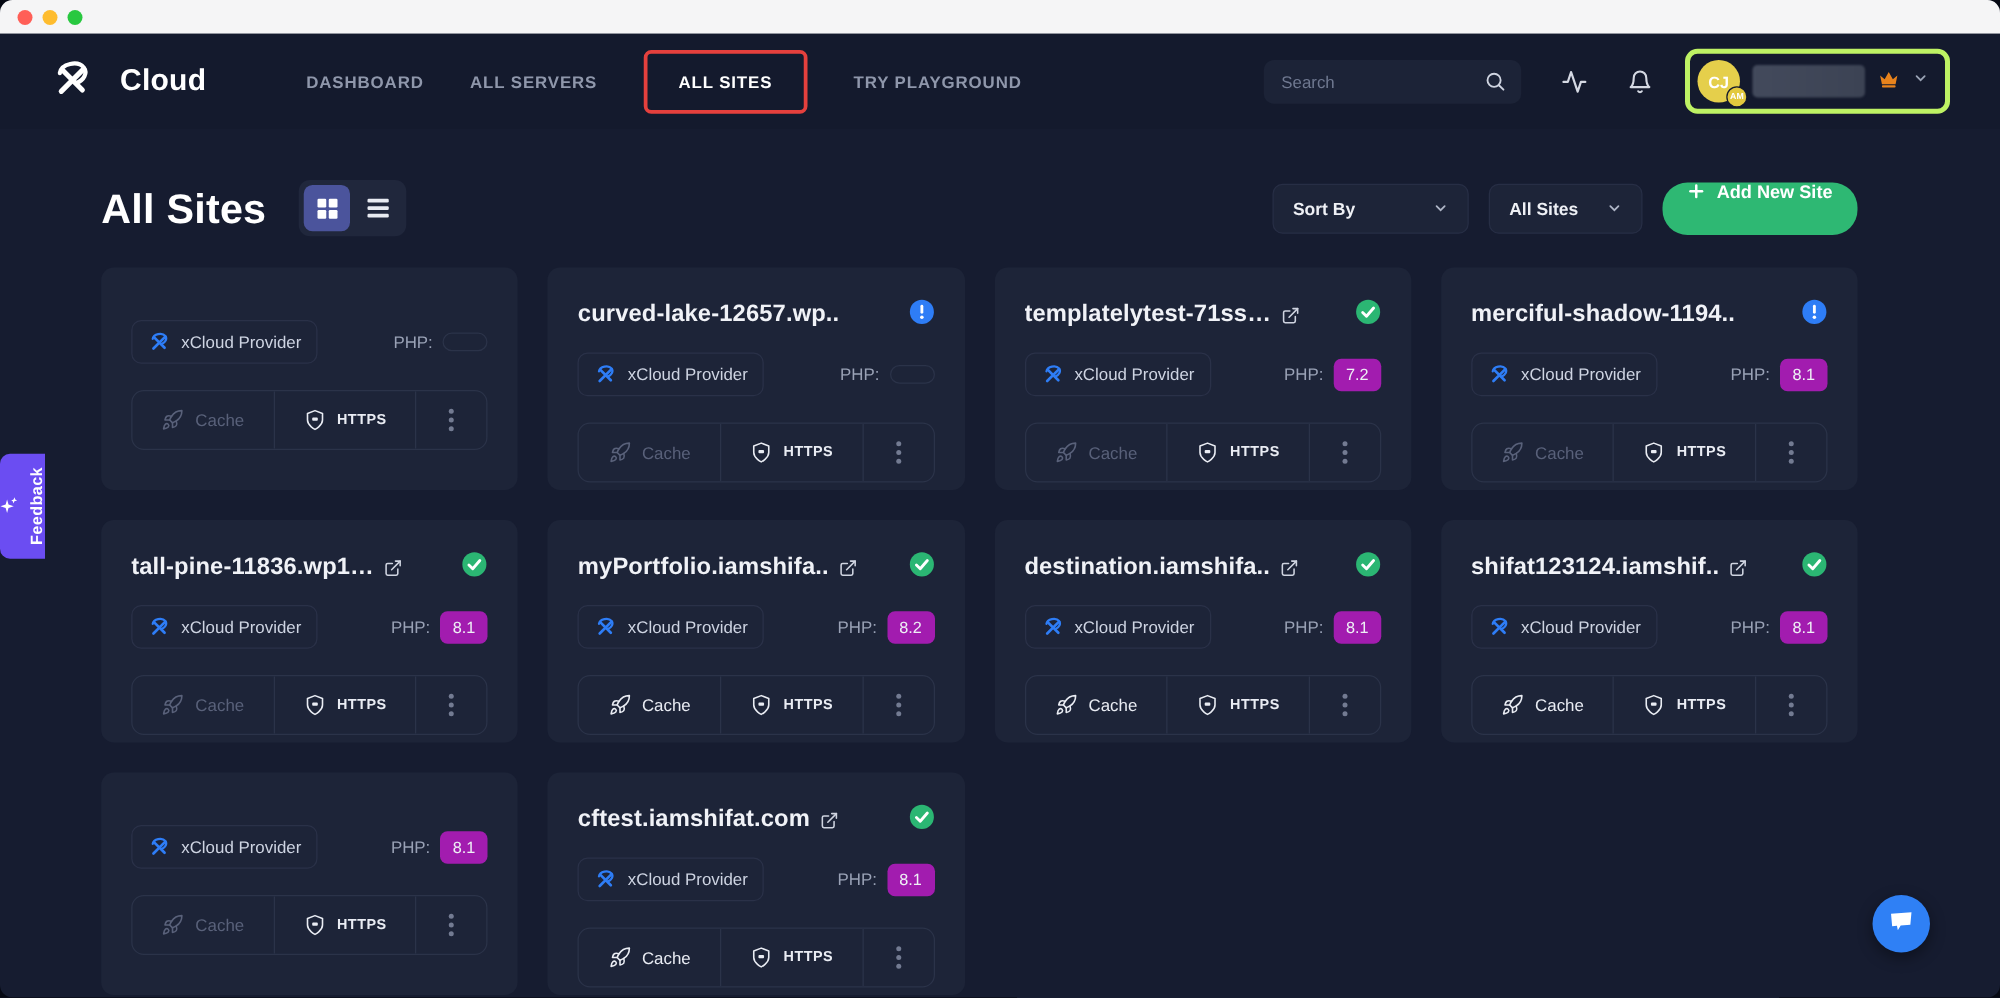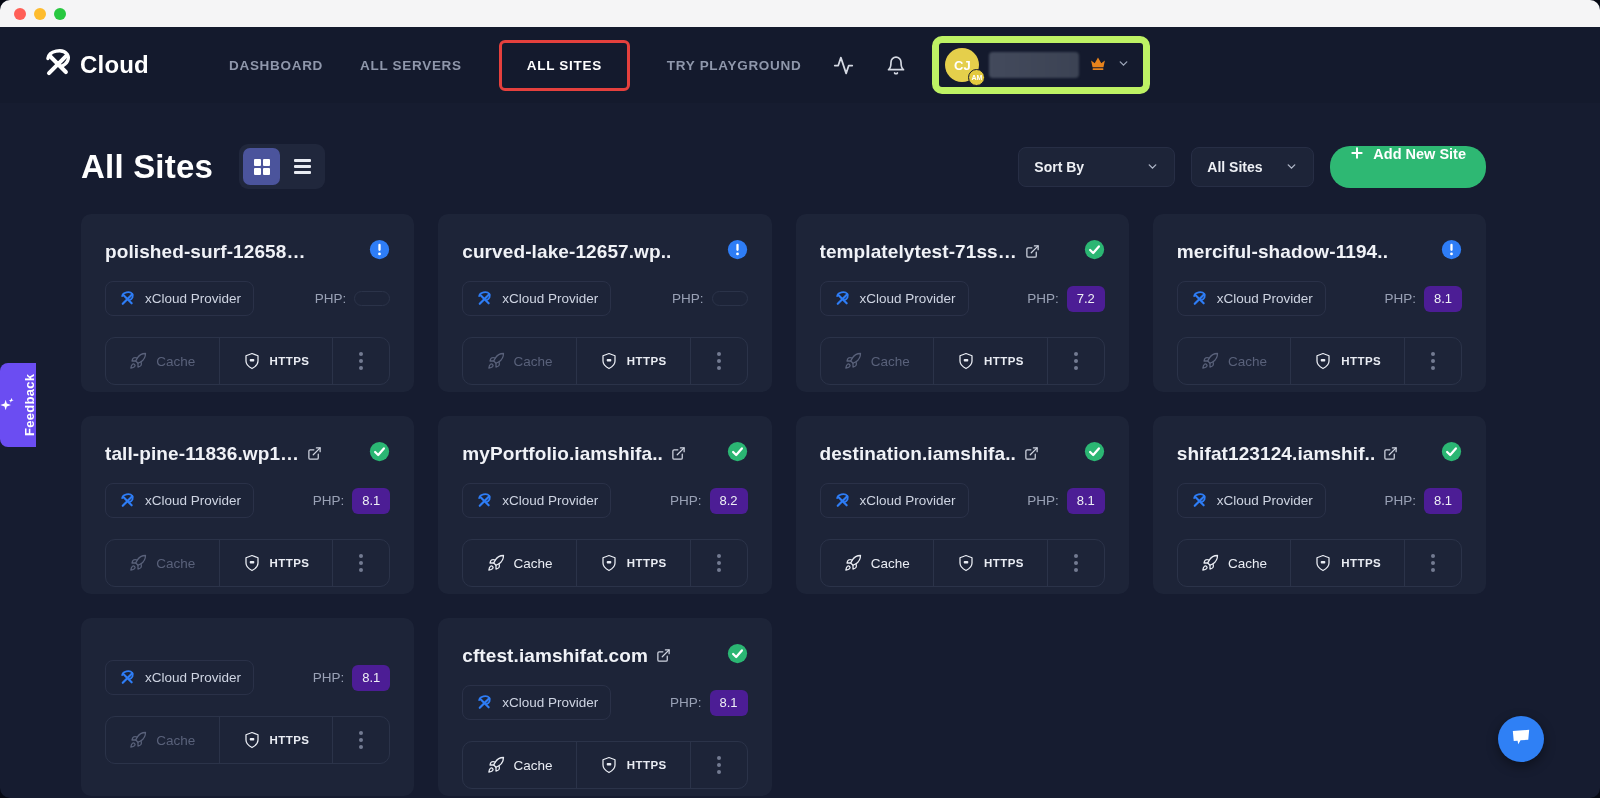--- a/index.html
+++ b/index.html
@@ -7,34 +7,34 @@
 
   .window { position:relative; width:1600px; height:798px; border-radius:10px; overflow:hidden; background:#161c30; }
 
   
   .titlebar { height:27px; background:#f5f5f6; display:flex; align-items:center; padding-left:14px; gap:8px; }
   .tl-dot { width:12px; height:12px; border-radius:50%; }
   .tl-red { background:#ff5f57; } .tl-yellow { background:#febc2e; } .tl-green { background:#28c840; }
 
   
   .navbar { height:76px; background:#141a2d; display:flex; align-items:center; padding:0 40px; }
-  .brand { display:flex; align-items:center; gap:4px; }
+  .brand { display:flex; align-items:center; gap:20px; }
   .brand-text { color:#fff; font-size:24px; font-weight:700; letter-spacing:.2px; }
   .nav-menu { display:flex; align-items:center; margin-left:80px; gap:37px; }
   .nav-item { color:#8f97ab; font-size:13.5px; font-weight:600; letter-spacing:.7px; cursor:pointer; white-space:nowrap; }
   .nav-item.active { color:#fff; border:3px solid var(--highlight-red,#e5403d); border-radius:6px; padding:15px 25px; }
 
   .search-wrap { position:relative; margin-left:auto; }
   .search-input { width:206px; height:35px; background:#1c2337; border:none; border-radius:8px; color:#dfe3ec; font-size:13.5px; padding:0 38px 0 14px; outline:none; font-family:"Liberation Sans",sans-serif; }
   .search-input::placeholder { color:#6f7890; }
   .search-icon { position:absolute; right:12px; top:8px; }
 
   .nav-icon-btn { margin-left:32px; display:flex; align-items:center; cursor:pointer; }
 
-  .profile { margin-left:26px; display:flex; align-items:center; gap:10px; border:7px solid #bef264; border-radius:10px; padding:5px 13px 5px 6px; cursor:pointer; }
+  .profile { margin-left:26px; display:flex; align-items:center; gap:10px; border:4px solid #bef264; border-radius:10px; padding:5px 13px 5px 6px; cursor:pointer; }
   .avatar { position:relative; width:34px; height:34px; border-radius:50%; background:var(--avatar-yellow,#e5cf4b); display:flex; align-items:center; justify-content:center; color:#fff; font-size:13px; font-weight:700; }
   .avatar-badge { position:absolute; right:-6px; bottom:-4px; width:17px; height:17px; border-radius:50%; background:#e3c93e; border:1px solid #141a2d; color:#fff; font-size:7px; font-weight:700; display:flex; align-items:center; justify-content:center; }
   .blurred-name { width:90px; height:26px; border-radius:4px; background:linear-gradient(90deg,#434a5c,#3c4354); filter:blur(1px); }
 
   
   .page-head { display:flex; align-items:center; padding:41px 114px 0 81px; }
   .page-title { color:#fff; font-size:33px; font-weight:700; letter-spacing:.2px; }
   .view-toggle { margin-left:26px; background:#20273c; border-radius:9px; padding:4px; display:flex; gap:4px; }
   .vt-btn { width:37px; height:37px; border-radius:7px; display:flex; align-items:center; justify-content:center; cursor:pointer; }
   .vt-btn.active { background:#4b549c; }
@@ -54,21 +54,21 @@
   .card-top { display:flex; align-items:center; }
   .site-name { color:#f0f2f7; font-size:19px; font-weight:600; white-space:nowrap; overflow:hidden; letter-spacing:.1px; }
   .ext-link { margin-left:8px; display:flex; flex-shrink:0; cursor:pointer; }
   .status-ic { margin-left:auto; flex-shrink:0; padding-left:8px; }
 
   .card-meta { display:flex; align-items:center; margin-top:17px; }
   .provider-badge { display:flex; align-items:center; gap:8px; border:1px solid #2a3148; border-radius:8px; padding:7px 12px; }
   .provider-badge span { color:#ced4e2; font-size:13.5px; }
   .php-wrap { margin-left:auto; display:flex; align-items:center; gap:8px; }
   .php-label { color:#99a1b5; font-size:13.5px; }
-  .php-pill { background:#4c1d95; border-radius:6px; min-width:38px; height:26px; display:flex; align-items:center; justify-content:center; color:#eef0f5; font-size:13px; padding:0 8px; }
+  .php-pill { background:#a21caf; border-radius:6px; min-width:38px; height:26px; display:flex; align-items:center; justify-content:center; color:#eef0f5; font-size:13px; padding:0 8px; }
   .php-pill.skeleton { background:transparent; border:1px solid #2b3349; min-width:36px; height:15px; border-radius:10px; }
 
   .card-actions { display:flex; margin-top:21px; border:1px solid #2b3349; border-radius:10px; height:48px; overflow:hidden; }
   .act-seg { display:flex; align-items:center; justify-content:center; gap:9px; cursor:pointer; }
   .seg-cache { flex:1.15; border-right:1px solid #2b3349; color:#59617a; font-size:13.5px; }
   .seg-cache.enabled { color:#e9ecf3; }
   .seg-https { flex:1.15; border-right:1px solid #2b3349; color:#e9ecf3; font-size:11.5px; font-weight:700; letter-spacing:.4px; }
   .seg-kebab { width:56px; display:flex; flex-direction:column; align-items:center; justify-content:center; gap:3px; cursor:pointer; }
   .seg-kebab i { width:4px; height:4px; border-radius:50%; background:#737b92; }
 
@@ -99,20 +99,29 @@
       <span class="brand-text">Cloud</span>
     </div>
 
     <div class="nav-menu">
       <span class="nav-item">DASHBOARD</span>
       <span class="nav-item">ALL SERVERS</span>
       <span class="nav-item active">ALL SITES</span>
       <span class="nav-item">TRY PLAYGROUND</span>
     </div>
 
+    <div class="search-wrap">
+      <input class="search-input" type="text" placeholder="Search" style="">
+      <span class="search-icon">
+        <svg width="18" height="18" viewBox="0 0 24 24" fill="none" stroke="#cfd4e0" stroke-width="2" stroke-linecap="round">
+          <circle cx="11" cy="11" r="7"></circle>
+            <line x1="16.5" y1="16.5" x2="21" y2="21"></line>
+        </svg>
+      </span>
+    </div>
 
     <span class="nav-icon-btn">
       <svg width="21" height="21" viewBox="0 0 24 24" fill="none" stroke="#d5d9e3" stroke-width="2" stroke-linecap="round" stroke-linejoin="round">
         <polyline points="22 12 18 12 15 21 9 3 6 12 2 12"></polyline>
       </svg>
     </span>
     <span class="nav-icon-btn">
       <svg width="20" height="21" viewBox="0 0 24 24" fill="none" stroke="#d5d9e3" stroke-width="2" stroke-linecap="round" stroke-linejoin="round">
         <path d="M18 8a6 6 0 0 0-12 0c0 7-3 9-3 9h18s-3-2-3-9"></path>
           <path d="M13.7 21a2 2 0 0 1-3.4 0"></path>
@@ -178,32 +187,20 @@
             <line x1="12" y1="4" x2="12" y2="20"></line>
             <line x1="4" y1="12" x2="20" y2="12"></line>
           </svg>
         <span>Add New Site</span>
       </button>
     </div>
   </div>
 
   <div class="sites-grid">
   <div class="card">
-    <div class="card-top">
-      <span class="site-name">polished-surf-12658…</span>
-
-      <span class="status-ic ic-warn">
-        <svg width="21" height="21" viewBox="0 0 24 24">
-              <circle cx="12" cy="12" r="11" fill="#2e7df6"></circle>
-              <rect x="10.7" y="5.5" width="2.6" height="8.2" rx="1.3" fill="#fff"></rect>
-              <circle cx="12" cy="17" r="1.6" fill="#fff"></circle>
-            </svg>
-      </span>
-
-    </div>
 
     <div class="card-meta">
       <div class="provider-badge">
         <svg width="19" height="19" viewBox="0 0 32 32" fill="none">
           <path d="M7 12c1-7 13-9 17-4 3 4 0 9-5 11" stroke="#2e7df6" stroke-width="3" stroke-linecap="round" fill="none"></path>
           <path d="M8 25L24 9M9 10l14 14" stroke="#2e7df6" stroke-width="3.6" stroke-linecap="round"></path>
         </svg>
         <span>xCloud Provider</span>
       </div>
       <div class="php-wrap">

